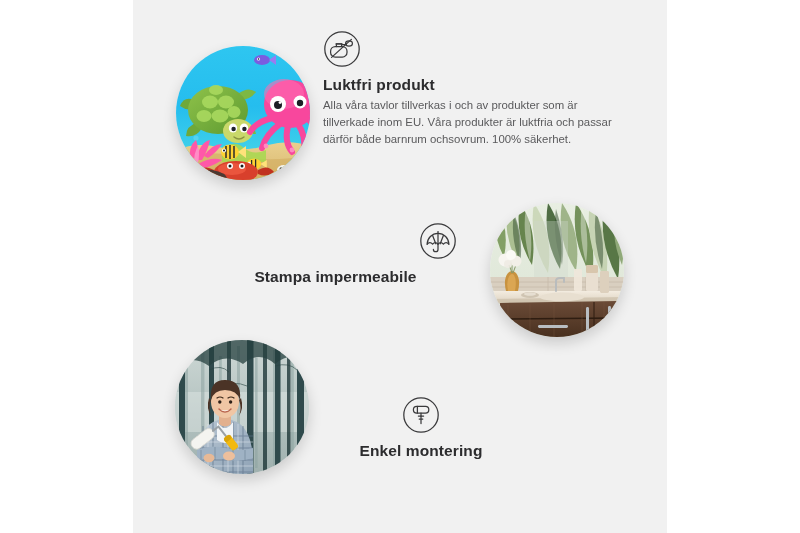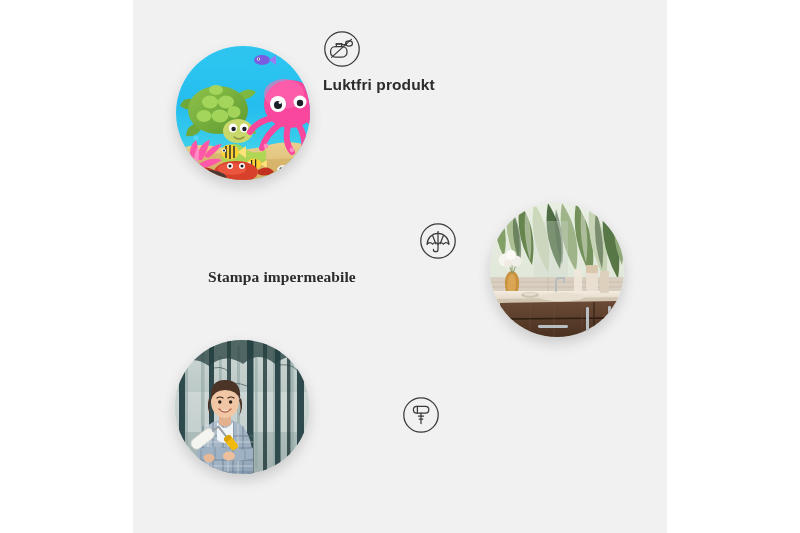--- a/index.html
+++ b/index.html
@@ -43,21 +43,21 @@
   .photo svg { display: block; width: 100%; height: 100%; }
 
   .photo-ocean   { left: 43px;  top: 46px;  width: 134px; height: 134px; }
   .photo-bath    { left: 357px; top: 203px; width: 134px; height: 134px; }
   .photo-forest  { left: 42px;  top: 340px; width: 134px; height: 134px; }
 
   
   .feature { position: absolute; }
 
   .feature-odor   { left: 190px; top: 30px;  width: 305px; text-align: left; }
-  .feature-water  { left: 75px;  top: 222px; width: 255px; text-align: left; font-family: Liberation Serif, serif; }
+  .feature-water  { left: 75px;  top: 222px; width: 255px; text-align: center; }
   .feature-mount  { left: 178px; top: 396px; width: 220px; text-align: center; }
 
   .icon-wrap {
     display: block;
     width: 38px;
     height: 38px;
     margin-bottom: 7px;
   }
   .feature-odor  .icon-wrap { margin-left: 0; }
   .feature-water .icon-wrap { margin-left: auto; margin-right: 6px; }
@@ -236,20 +236,21 @@
 
           <path d="M19.0 14.6 h4.4"></path>
 
           <ellipse cx="26.0" cy="13.4" rx="3.4" ry="2.6"></ellipse>
           <path d="M23.4 14.6 l -0.2 -1.4"></path>
 
           <path d="M8.6 27.4 L 28.4 9.4"></path>
         </svg>
       </span>
       <p class="feature-title">Luktfri produkt</p>
+      <p class="feature-body">Alla våra tavlor tillverkas i och av produkter som är tillverkade inom EU. Våra produkter är luktfria och passar därför både barnrum ochsovrum. 100% säkerhet.</p>
     </div>
 
     <div class="photo photo-bath">
       <svg viewBox="0 0 134 134" preserveAspectRatio="xMidYMid slice" role="img">
         <defs>
           <linearGradient id="wallGrad" x1="0" y1="0" x2="0" y2="1">
             <stop offset="0%" stop-color="#e8eee2"></stop>
             <stop offset="100%" stop-color="#dbe4d4"></stop>
           </linearGradient>
           <linearGradient id="woodGrad" x1="0" y1="0" x2="0" y2="1">
@@ -501,16 +502,17 @@
 
           <path d="M19 17 v3.0"></path>
 
           <path d="M16.4 20.0 h5.2"></path>
 
           <path d="M19 20.0 v7.6"></path>
 
           <path d="M17.2 23.0 h3.6"></path>
         </svg>
       </span>
+      <p class="feature-title">Enkel montering</p>
     </div>
 
   </div>
 </div>
 
 </body></html>

